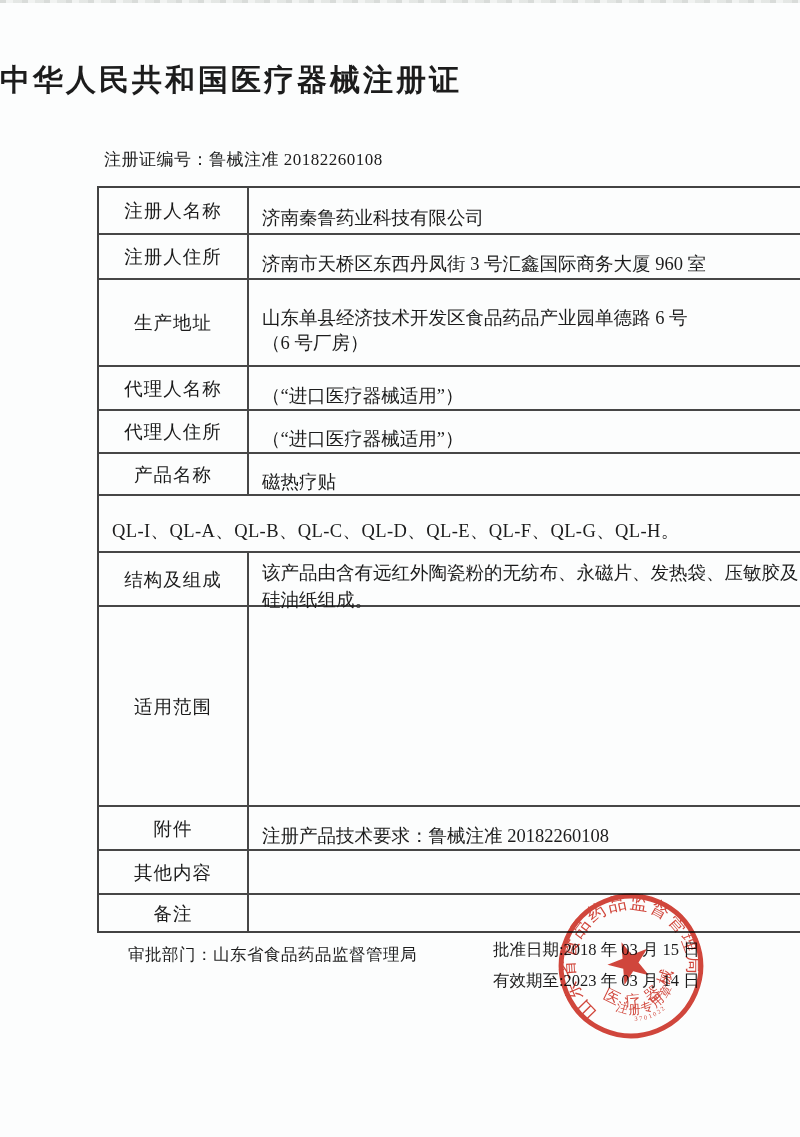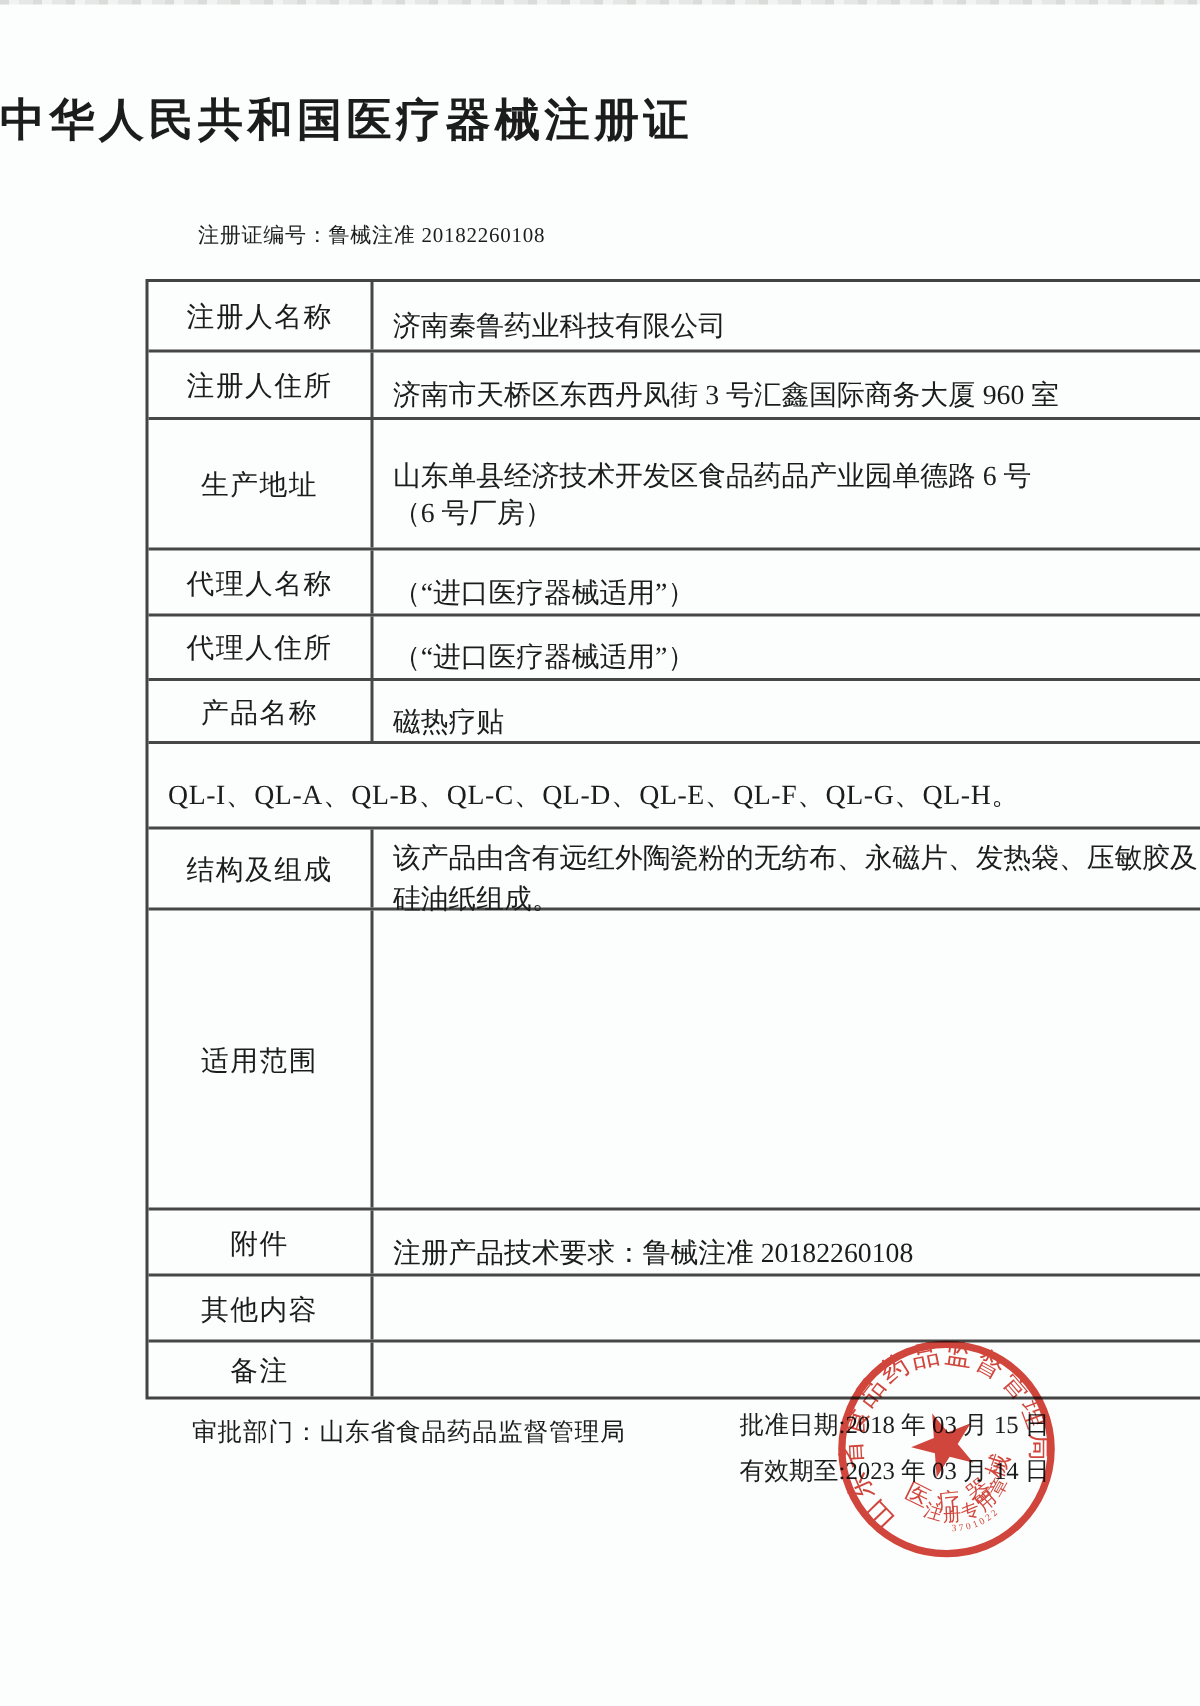--- a/index.html
+++ b/index.html
@@ -10,21 +10,21 @@
   }
   .scan-edge{
     position:absolute;top:0;left:0;right:0;height:3px;opacity:.5;
     background:repeating-linear-gradient(90deg,#b6bbb6 0 6px,#e6e9e6 6px 13px,#cdd2cd 13px 22px);
   }
   .doc-title{
     position:absolute;top:60px;left:0;width:100%;text-align:left;
     font-size:30px;font-weight:600;letter-spacing:3px;
   }
   .regline{
-    position:absolute;left:132px;top:148px;font-size:14px;letter-spacing:.5px;
+    position:absolute;left:104px;top:148px;font-size:17px;letter-spacing:.5px;
   }
   .cert-table{
     position:absolute;left:97px;top:186px;width:730px;
     border:2px solid #434343;box-sizing:border-box;background:transparent;
   }
   .trow{display:flex;border-top:2px solid #474747;box-sizing:border-box;}
   .trow:first-child{border-top:none;}
   .tlabel{
     width:150px;flex:0 0 150px;border-right:2px solid #474747;box-sizing:border-box;
     display:flex;align-items:center;justify-content:center;

